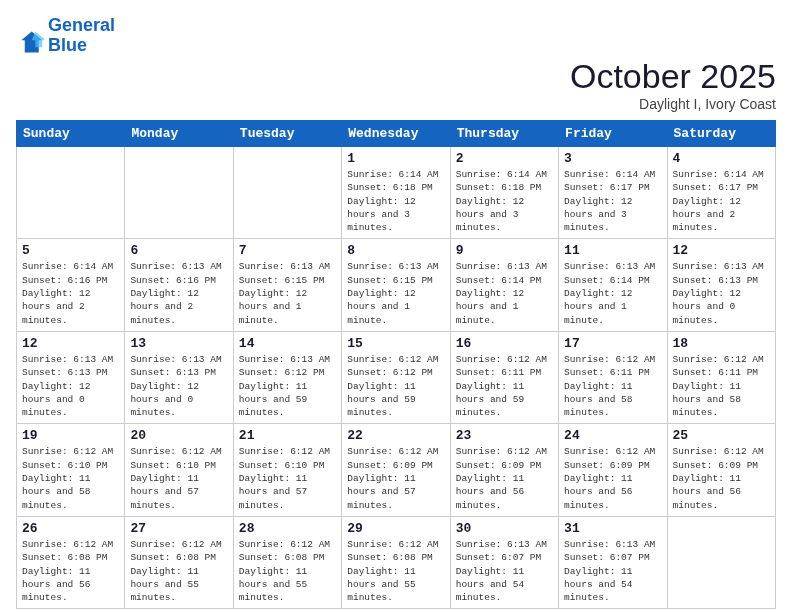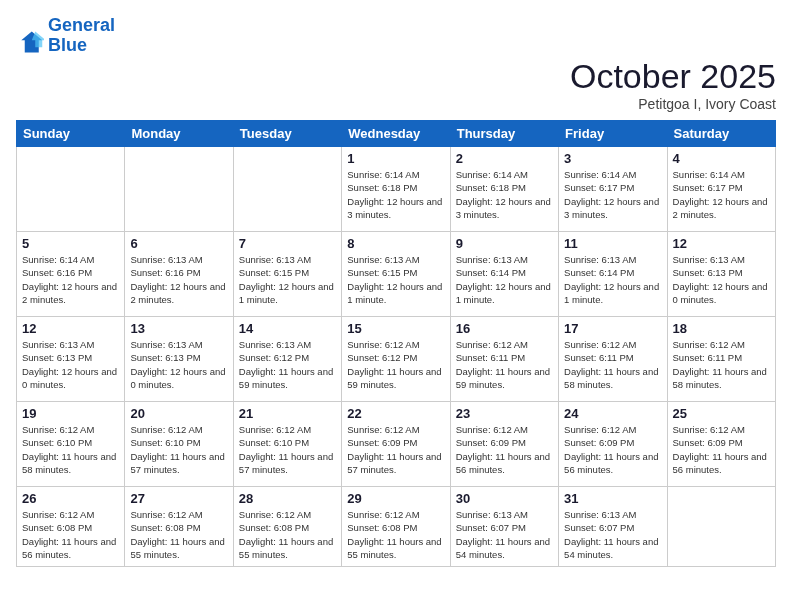--- a/index.html
+++ b/index.html
@@ -47,20 +47,21 @@
       color: #1a1a2e;
     }
     .location {
       font-size: 14px;
       color: #444;
     }
     .calendar {
       width: 100%;
       border-collapse: collapse;
       border: 1px solid #ccc;
+      font-family: Liberation Mono, monospace;
     }
     .calendar th {
       background-color: #1565c0;
       color: #fff;
       text-align: left;
       padding: 5px 6px;
       font-size: 13px;
       font-weight: bold;
       border: 1px solid #1565c0;
     }
@@ -102,21 +103,21 @@
         <polygon points="18,4 30,14 26,14 26,28 10,28 10,14 6,14" fill="#1565c0"></polygon>
         <polygon points="22,4 34,14 30,14 30,22 22,22 22,14 18,14" fill="#4fc3f7" opacity="0.7"></polygon>
       </svg>
       <div class="logo-text">
         <div><span>General</span></div>
         <div><span>Blue</span></div>
       </div>
     </div>
     <div class="title-block">
       <div class="month-title">October 2025</div>
-      <div class="location">Petitgoa I, Ivory Coast</div>
+      <div class="location">Daylight I, Ivory Coast</div>
     </div>
   </div>
 
   <table class="calendar">
     <thead>
       <tr>
         <th><span>Sunday</span></th>
         <th><span>Monday</span></th>
         <th><span>Tuesday</span></th>
         <th><span>Wednesday</span></th>

